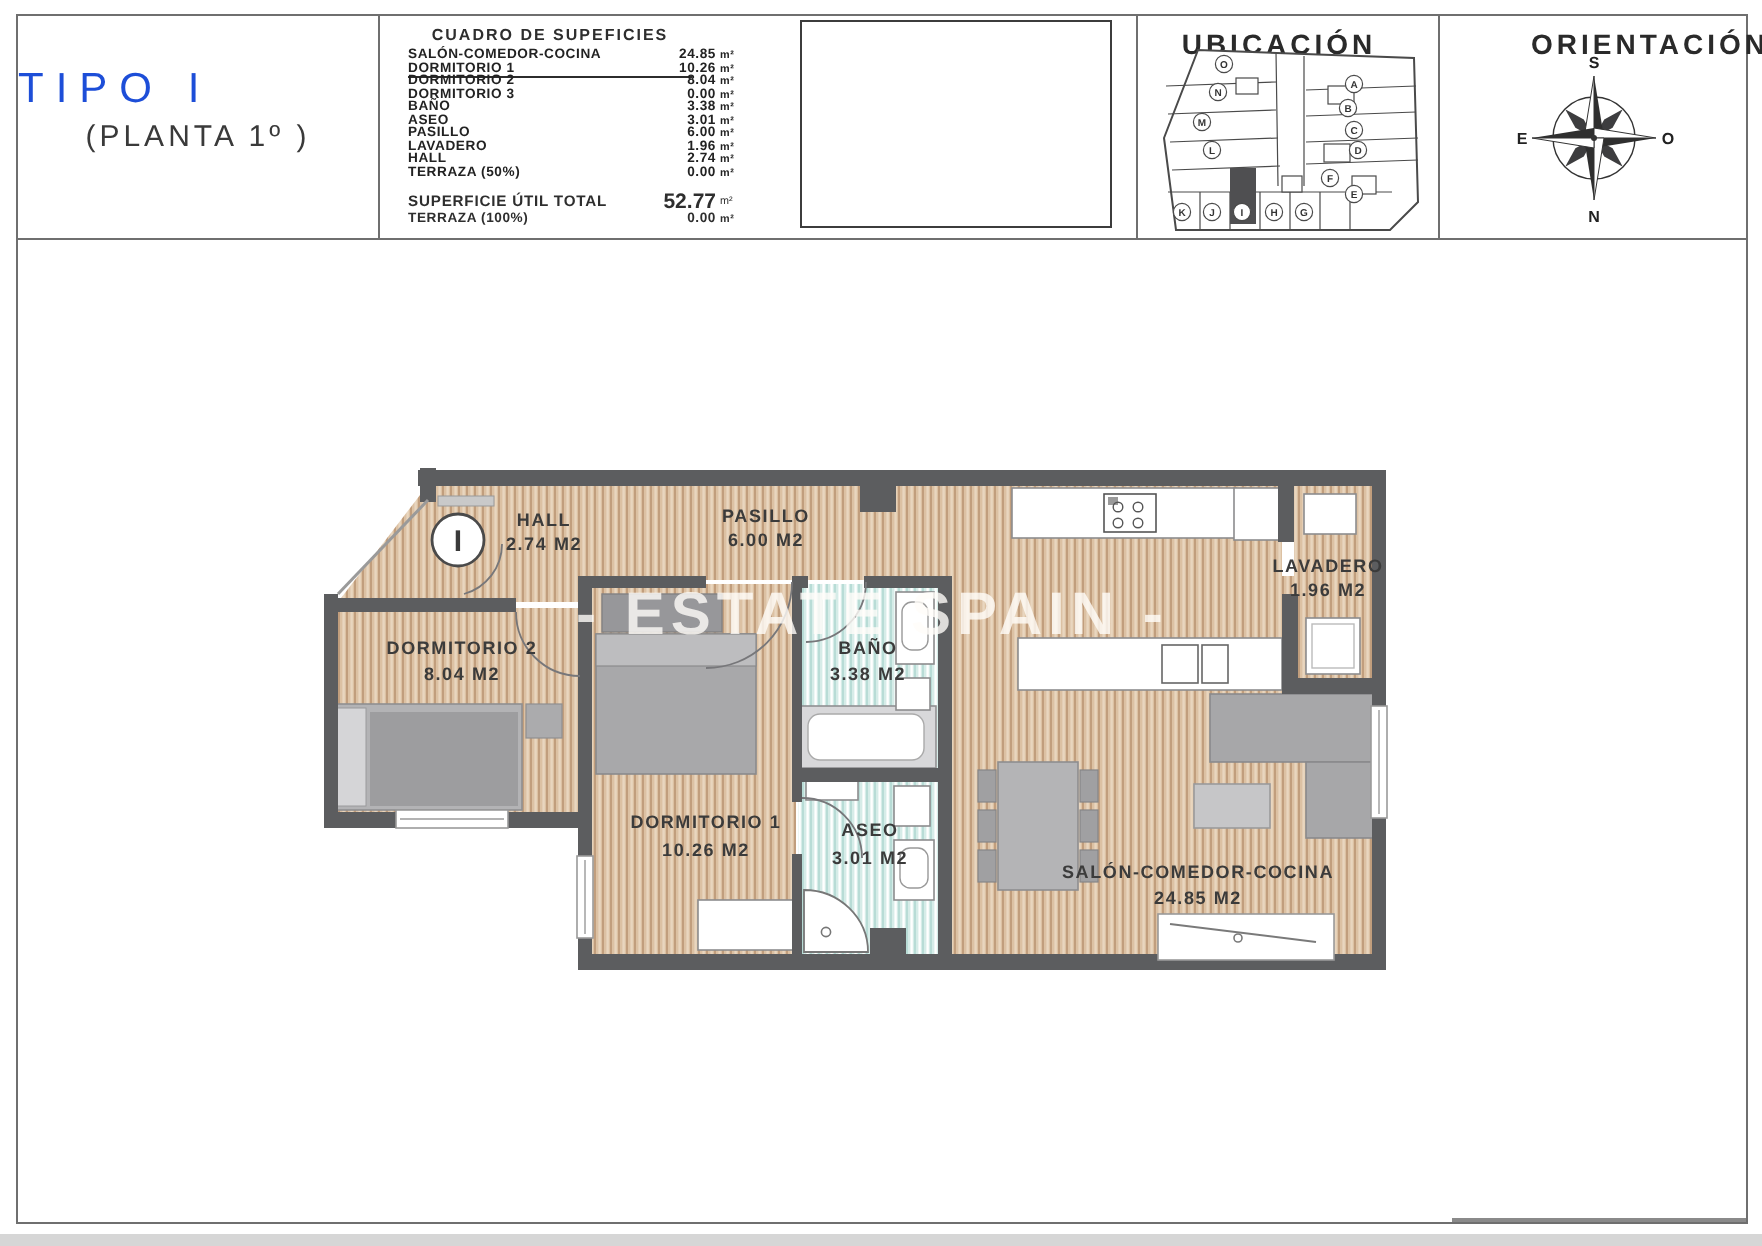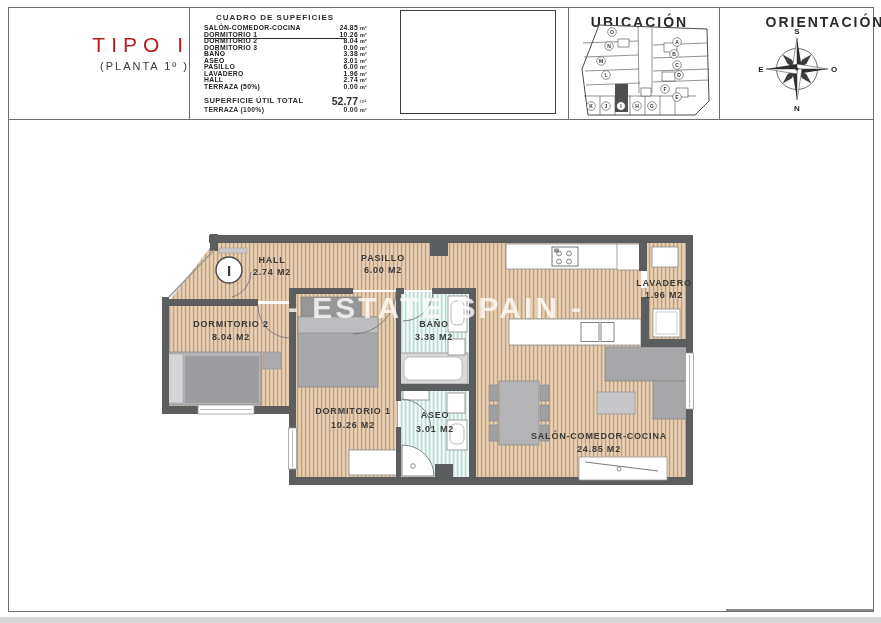--- a/index.html
+++ b/index.html
@@ -3,22 +3,22 @@
 <meta charset="utf-8">
 <style>
   html,body{margin:0;padding:0;background:#fff;}
   body{width:881px;height:623px;position:relative;font-family:"Liberation Sans",sans-serif;color:#2e2e2e;}
   .sheet{position:absolute;left:8px;top:7px;width:866px;height:605px;border:1px solid #6f6f6f;box-sizing:border-box;background:#fff;}
   .vline{position:absolute;top:0;width:1px;height:111px;background:#6f6f6f;}
   .hline{position:absolute;left:0;top:111px;width:100%;height:1px;background:#6f6f6f;}
   .bottom-strip{position:absolute;left:0;top:617px;width:881px;height:6px;background:#d6d6d6;}
   .sig-line{position:absolute;left:717px;top:601px;width:147px;height:2px;background:#8a8a8a;}
 
-  .tipo{position:absolute;left:0;top:25px;width:180px;text-align:right;font-size:21px;letter-spacing:6px;color:#b91c1c;}
-  .planta{position:absolute;left:0;top:52px;width:180px;text-align:right;font-size:11px;letter-spacing:2px;color:#3a3a3a;}
+  .tipo{position:absolute;left:0;top:25px;width:180px;text-align:left;font-size:21px;letter-spacing:6px;color:#1d4ed8;}
+  .planta{position:absolute;left:0;top:52px;width:180px;text-align:center;font-size:15px;letter-spacing:2px;color:#3a3a3a;}
 
   .tbl-head{position:absolute;left:195px;top:5px;width:142px;text-align:center;font-size:8px;font-weight:bold;letter-spacing:1px;border-bottom:1px solid #2c2c2c;padding-bottom:16px;}
   .tbl{position:absolute;left:195px;top:16px;width:172px;}
   .srow{display:flex;align-items:baseline;height:6.55px;font-size:6.8px;font-weight:bold;letter-spacing:.3px;color:#222;}
   .srow .lbl{flex:1;white-space:nowrap;}
   .srow .val{width:32px;text-align:right;}
   .srow .unit{width:16px;font-size:5.4px;padding-left:2px;}
   .trow{display:flex;align-items:center;margin-top:6px;height:11px;}
   .trow .lbl{flex:1;font-size:7.6px;font-weight:bold;letter-spacing:.4px;}
   .trow .val{width:38px;text-align:right;font-size:10.5px;font-weight:bold;}

